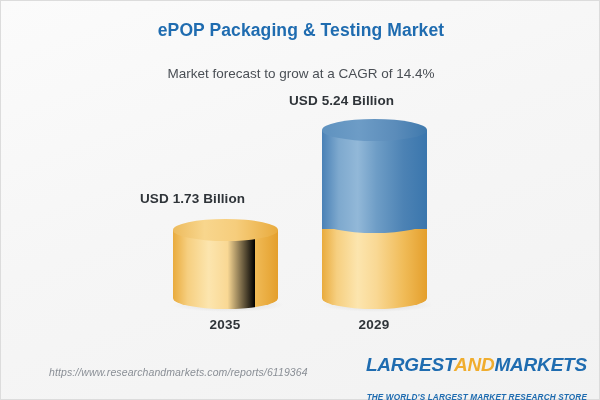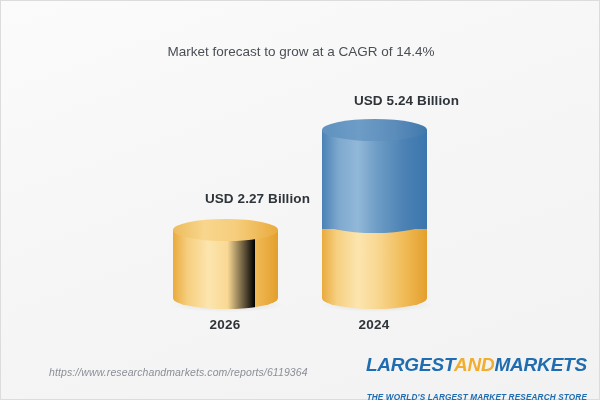--- a/index.html
+++ b/index.html
@@ -60,21 +60,21 @@
     width: 170px;
     text-align: center;
   }
   .bar-group.g2026 { left: 139px; top: 0; }
   .bar-group.g2032 { left: 288px; top: 0; }
 
   .value-label {
     position: absolute;
     width: 170px;
     left: 0;
-    text-align: right;
+    text-align: left;
     font-size: 13.5px;
     font-weight: bold;
     color: #2f3439;
     letter-spacing: 0.1px;
   }
   .g2026 .value-label { top: 190px; }
   .g2032 .value-label { top: 92px; }
 
   .year-label {
     position: absolute;
@@ -141,28 +141,29 @@
     color: #1f6cb0;
     white-space: nowrap;
   }
 </style>
 </head>
 <body>
 
 <div id="infographic">
 
   <div class="header">
+    <div class="chart-title">ePOP Packaging &amp; Testing Market</div>
     <div class="chart-subtitle">Market forecast to grow at a CAGR of 14.4%</div>
   </div>
 
   <div class="plot">
 
     <div class="bar-group g2026">
 
-      <div class="value-label">USD 2.27 Billion</div>
+      <div class="value-label">USD 1.73 Billion</div>
 
       <div class="cyl cyl-2026">
         <svg viewBox="0 0 105 90" width="105" height="90" preserveAspectRatio="none">
           <defs>
             <linearGradient id="yellowBody" x1="0" y1="0" x2="1" y2="0">
               <stop offset="0%" stop-color="#e9ab3d"></stop>
               <stop offset="14%" stop-color="#f6cf80"></stop>
               <stop offset="34%" stop-color="#fce5ae"></stop>
               <stop offset="52%" stop-color="#f9d894"></stop>
               <stop offset="78%" stop-color="#efb busy"></stop>
@@ -179,21 +180,21 @@
               <stop offset="0%" stop-color="#b9b9b9" stop-opacity="0.45"></stop>
               <stop offset="100%" stop-color="#b9b9b9" stop-opacity="0"></stop>
             </radialGradient>
           </defs>
           <ellipse cx="55" cy="86" rx="56" ry="7" fill="url(#shadow26)"></ellipse>
           <path d="M0,11 L0,79 A52.5,11 0 0 0 105,79 L105,11 Z" fill="url(#yellowBody)"></path>
           <ellipse cx="52.5" cy="11" rx="52.5" ry="11" fill="url(#yellowTop)"></ellipse>
         </svg>
       </div>
 
-      <div class="year-label">2026</div>
+      <div class="year-label">2035</div>
     </div>
 
     <div class="bar-group g2032">
 
       <div class="value-label">USD 5.24 Billion</div>
 
       <div class="cyl cyl-2032">
         <svg viewBox="0 0 105 190" width="105" height="190" preserveAspectRatio="none">
           <defs>
             <linearGradient id="blueBody" x1="0" y1="0" x2="1" y2="0">
@@ -229,21 +230,21 @@
           <path d="M0,110 L0,179 A52.5,11 0 0 0 105,179 L105,110 Z" fill="url(#yellowBody2)"></path>
 
           <path d="M0,11 L0,110 L105,110 L105,11 Z" fill="url(#blueBody)"></path>
 
           <path d="M0,103 A52.5,11 0 0 0 105,103 L105,96 L0,96 Z" fill="url(#blueBody)"></path>
 
           <ellipse cx="52.5" cy="11" rx="52.5" ry="11" fill="url(#blueTop)"></ellipse>
         </svg>
       </div>
 
-      <div class="year-label">2024</div>
+      <div class="year-label">2029</div>
     </div>
   </div>
 
   <div class="footer">
     <div class="footer-url">https://www.researchandmarkets.com/reports/6119364</div>
 
     <div class="logo">
       <div class="logo-main"><span>LARGEST</span><span class="word-and" style="margin-left: 0; text-align: right;">AND</span><span style="">MARKETS</span></div>
       <div class="logo-tag">THE WORLD'S LARGEST MARKET RESEARCH STORE</div>
     </div>

